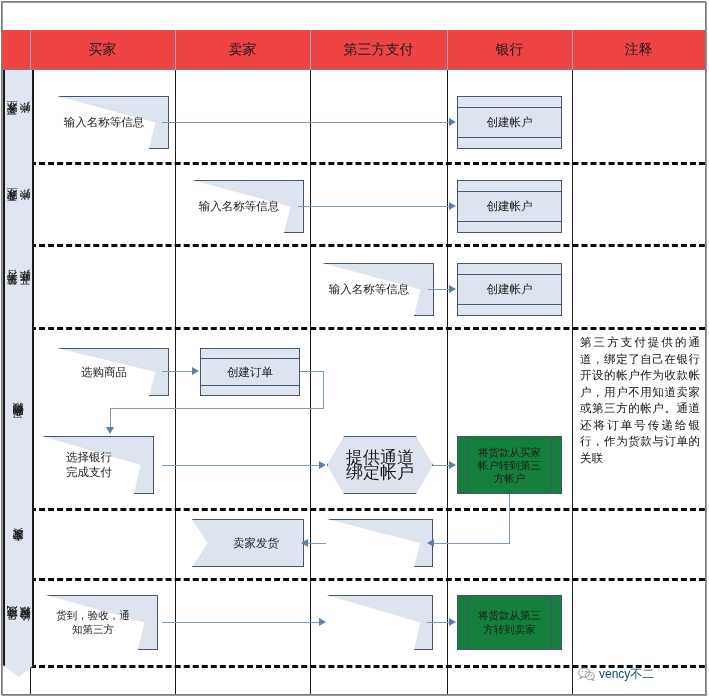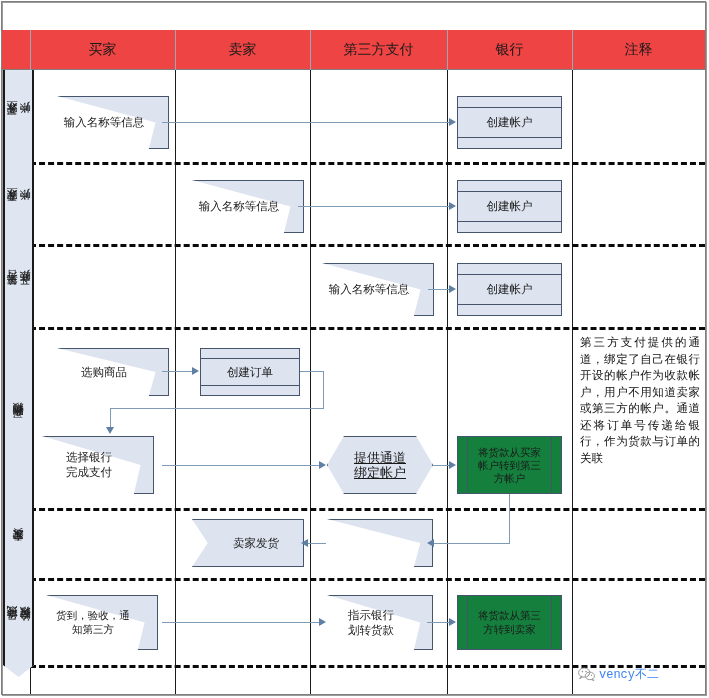--- a/index.html
+++ b/index.html
@@ -60,42 +60,42 @@
 
   
   .pred{position:absolute;background:#15803d;border:1px solid #45556b;box-sizing:border-box;}
   .pred .b1,.pred .b2{position:absolute;top:0;bottom:0;width:1px;background:#45556b;}
 
   
   .hexa{position:absolute;}
   .hexa-body{position:absolute;left:0;top:0;right:0;bottom:0;background:#dde3ef;border:1px solid #45556b;
              clip-path:polygon(16% 0, 84% 0, 100% 50%, 84% 100%, 16% 100%, 0 50%);}
   .hexa-txt{position:absolute;left:0;top:0;right:0;bottom:0;display:flex;align-items:center;
-            justify-content:center;font-size:13px;line-height:15px;color:#1a1a1a;text-align:left;text-decoration:underline;}
+            justify-content:center;font-size:17px;line-height:15px;color:#1a1a1a;text-align:left;}
 
   .shp-txt{position:absolute;left:0;top:0;right:0;bottom:0;display:flex;align-items:center;
            justify-content:center;font-size:11.5px;line-height:15px;color:#1a1a1a;text-align:center;}
 
   
   .ln{position:absolute;background:#7f9ab5;}
   .lnh{height:1px;}
   .lnv{width:1px;}
   .ahr{position:absolute;width:0;height:0;border-top:4px solid transparent;border-bottom:4px solid transparent;
        border-left:7px solid #5f7fa5;}
   .ahd{position:absolute;width:0;height:0;border-left:4px solid transparent;border-right:4px solid transparent;
        border-top:7px solid #5f7fa5;}
   .ahl{position:absolute;width:0;height:0;border-top:4px solid transparent;border-bottom:4px solid transparent;
        border-right:7px solid #5f7fa5;}
 
   
   .note{position:absolute;font-size:11.5px;line-height:16.5px;color:#111;text-align:justify;}
 
   
-  .wm{position:absolute;display:flex;align-items:center;gap:4px;color:#3b82f6;font-size:12px;
-      font-family:Liberation Mono, monospace;}
+  .wm{position:absolute;display:flex;align-items:center;gap:4px;color:#0c4a6e;font-size:12px;
+      font-family:Liberation Sans, sans-serif;}
   .wm svg{display:block;}
 </style>
 </head>
 <body>
 
 <div id="root">
 
   <div class="frame-shadow"></div>
   <div class="frame"></div>
 
@@ -269,22 +269,20 @@
     <div class="ahl" style="left:299px;top:469px"></div>
 
     <div class="doc-wrap" style="left:44px;top:525px;width:112px;height:55px">
       <div class="doc-body"></div>
       <div class="doc-txt" style="white-space:pre-line;font-size:10.5px;line-height:14px">货到，验收，通
 知第三方</div>
     </div>
 
     <div class="doc-wrap" style="left:325px;top:525px;width:106px;height:55px">
       <div class="doc-body"></div>
-      <div class="doc-txt" style="white-space:pre-line">指示银行
-划转货款</div>
     </div>
 
     <div class="pred" style="left:455px;top:525px;width:105px;height:55px">
       <div class="b1" style="left:9px"></div>
       <div class="b2" style="right:9px"></div>
       <div class="shp-txt" style="white-space:pre-line;font-size:10.5px;line-height:14px">将货款从第三
 方转到卖家</div>
     </div>
 
     <div class="ln lnh" style="left:160px;top:552px;width:158px"></div>

